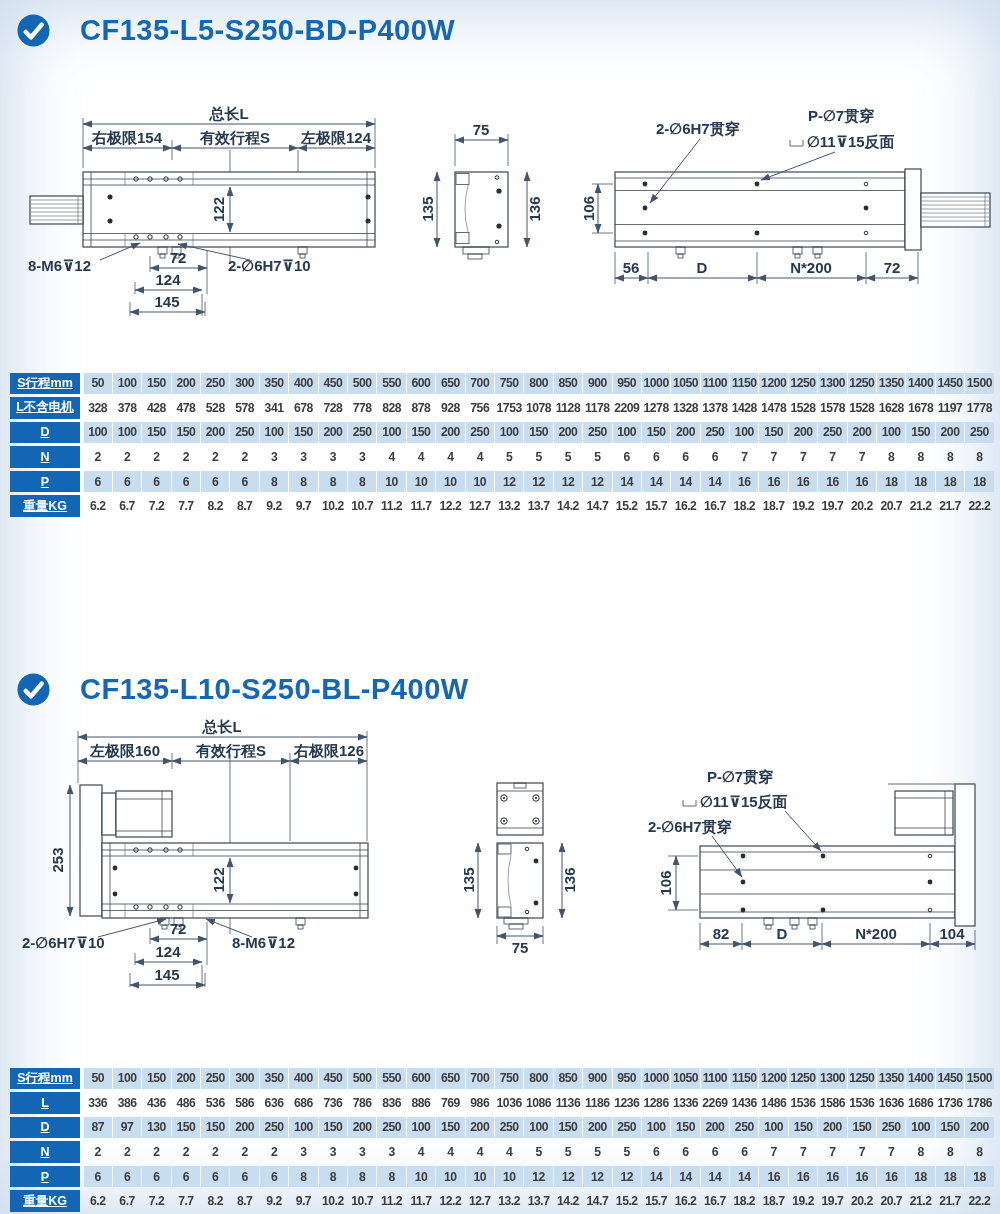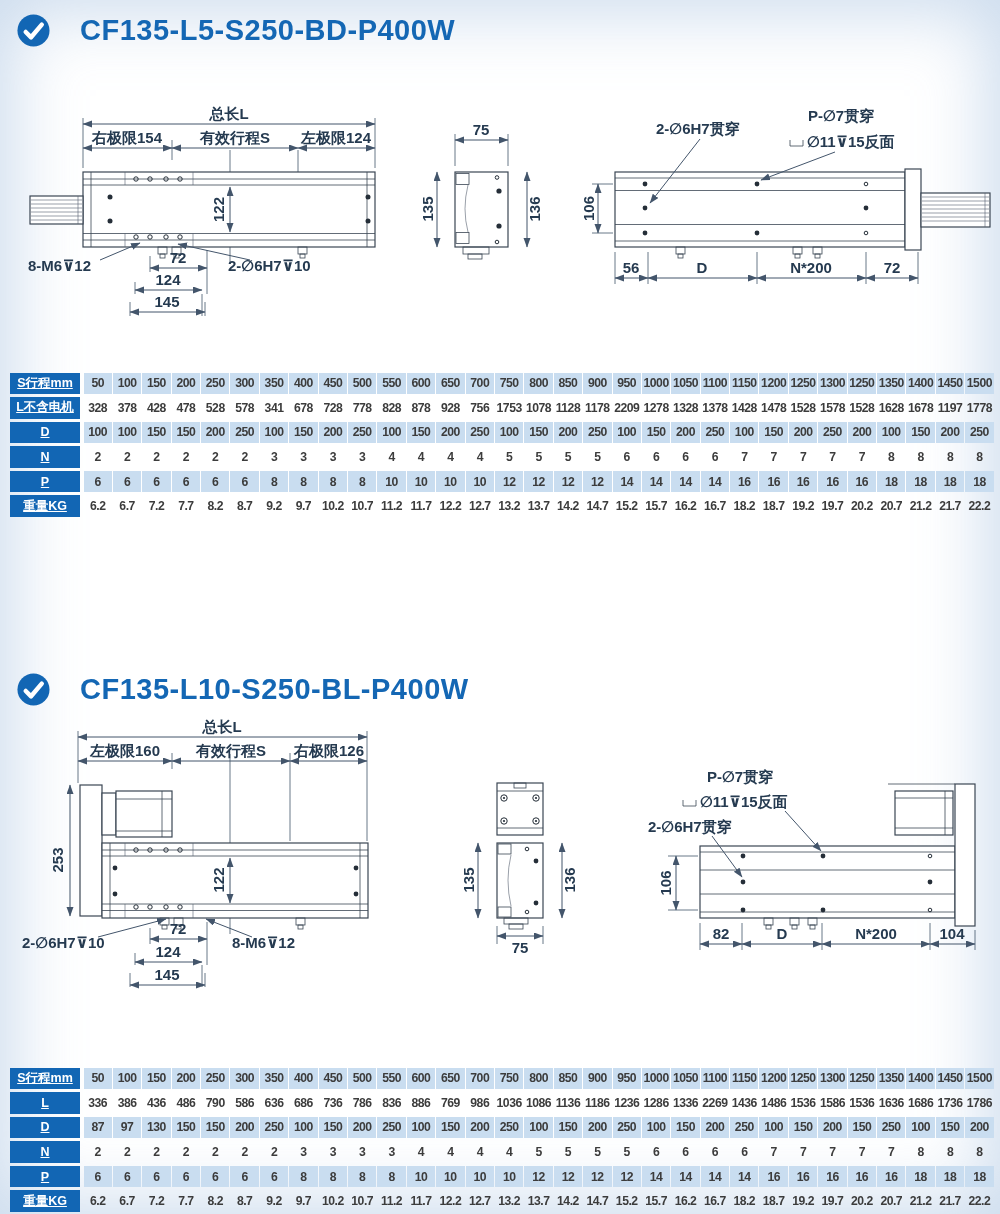--- a/index.html
+++ b/index.html
@@ -566,21 +566,21 @@
         <div class="tcell">1400</div>
         <div class="tcell">1450</div>
         <div class="tcell">1500</div>
       </div>
       <div class="trow">
         <div class="tlabel">L</div>
         <div class="tcell">336</div>
         <div class="tcell">386</div>
         <div class="tcell">436</div>
         <div class="tcell">486</div>
-        <div class="tcell">790</div>
+        <div class="tcell">536</div>
         <div class="tcell">586</div>
         <div class="tcell">636</div>
         <div class="tcell">686</div>
         <div class="tcell">736</div>
         <div class="tcell">786</div>
         <div class="tcell">836</div>
         <div class="tcell">886</div>
         <div class="tcell">769</div>
         <div class="tcell">986</div>
         <div class="tcell">1036</div>

